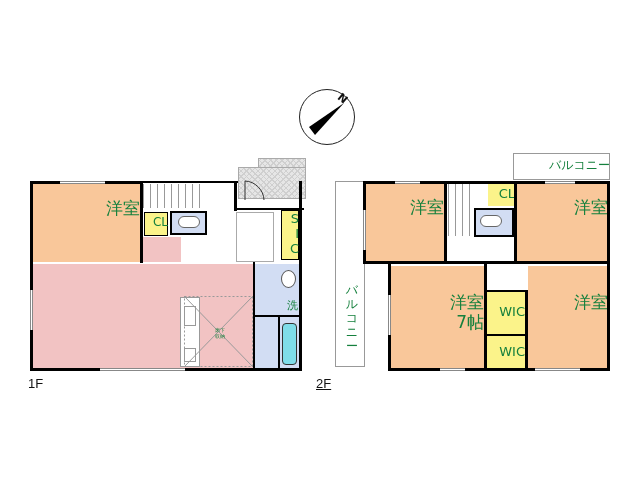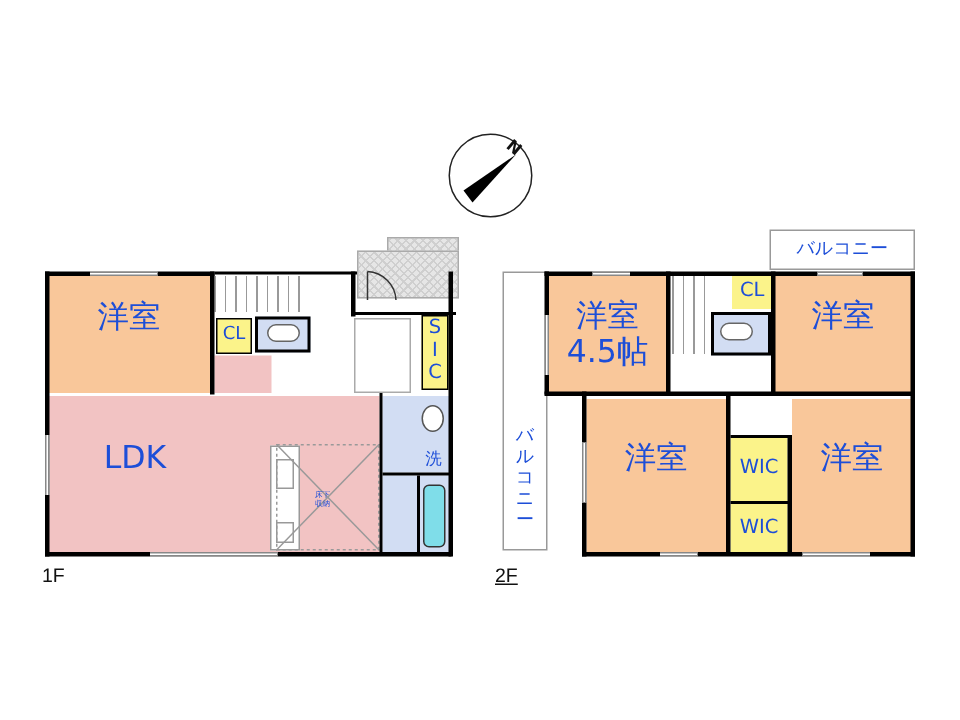--- a/index.html
+++ b/index.html
@@ -1,22 +1,22 @@
 <!DOCTYPE html>
 <html><head>
 <meta charset="utf-8">
 <style>
   * { box-sizing: border-box; margin: 0; padding: 0; }
   html, body { width: 640px; height: 480px; background: #ffffff; overflow: hidden; }
   body { position: relative; font-family: "DejaVu Sans", "Liberation Sans", sans-serif; color: #111; }
   .abs { position: absolute; }
   .wall { position: absolute; background: #000; }
   .room { position: absolute; }
-  .label { position: absolute; text-align: center; line-height: 1.15; color: #1d4ed8; }
-  .big { font-size: 21px; }
+  .label { position: absolute; text-align: right; line-height: 1.15; color: #15803d; }
+  .big { font-size: 17px; }
   .mid { font-size: 13px; font-weight: normal; }
   .small { font-size: 11px; }
   .tiny { font-size: 5px; }
   .win { position: absolute; background: #fff; border-top: 1px solid #888; border-bottom: 1px solid #888; }
   .winv { position: absolute; background: #fff; border-left: 1px solid #888; border-right: 1px solid #888; }
   .floor-label { position: absolute; font-size: 13px; font-family: "Liberation Sans", sans-serif; }
   .hatch { background-color: #e6e6e6; background-image: repeating-linear-gradient(45deg, #cfcfcf 0 1px, transparent 1px 4px), repeating-linear-gradient(-45deg, #cfcfcf 0 1px, transparent 1px 4px); }
   .stairs { background-image: repeating-linear-gradient(90deg, #999 0 1px, transparent 1px 7px); background-color:#fff; }
 </style>
 </head>
@@ -58,21 +58,20 @@
 
   <div class="room" style="left:281px;top:210px;width:18px;height:50px;background:#fbf38a;border:1px solid #000;"></div>
   <div class="label" style="left:281px;top:211px;width:18px;font-size:13px;line-height:15px;">
     <div>S</div>
     <div>I</div>
     <div>C</div>
   </div>
 
   <div class="room" style="left:32px;top:264px;width:221px;height:105px;background:#f2c3c3;"></div>
   <div class="label" style="left:40px;top:293px;width:100px;">
-    <div class="big">LDK</div>
   </div>
 
   <div class="abs" style="left:180px;top:297px;width:20px;height:70px;background:#fff;border:1px solid #999;"></div>
   <div class="abs" style="left:184px;top:306px;width:12px;height:20px;border:1px solid #999;"></div>
   <div class="abs" style="left:184px;top:348px;width:12px;height:14px;border:1px solid #999;background:#fff;"></div>
 
   <svg class="abs" style="left:184px;top:296px;" width="70" height="72">
     <rect x="0.5" y="0.5" width="68" height="70" fill="none" stroke="#999" stroke-dasharray="2,2"></rect>
     <line x1="0" y1="0" x2="69" y2="71" stroke="#999"></line>
     <line x1="69" y1="0" x2="0" y2="71" stroke="#999"></line>
@@ -118,40 +117,40 @@
     <div>バ</div>
     <div>ル</div>
     <div>コ</div>
     <div>ニ</div>
     <div>ー</div>
   </div>
 
   <div class="room" style="left:366px;top:183px;width:78px;height:79px;background:#f9c79a;"></div>
   <div class="label" style="left:366px;top:198px;width:78px;">
     <div class="big">洋室</div>
-    <div class="big">4.5帖</div>
   </div>
 
   <div class="room stairs" style="left:448px;top:184px;width:26px;height:52px;"></div>
   <div class="room" style="left:446px;top:240px;width:68px;height:22px;background:#fff;"></div>
 
   <div class="room" style="left:488px;top:184px;width:27px;height:22px;background:#fbf38a;"></div>
   <div class="label mid" style="left:488px;top:187px;width:27px;font-size:13px;">CL</div>
 
   <div class="room" style="left:474px;top:208px;width:40px;height:29px;background:#d2ddf3;border:2px solid #000;"></div>
   <div class="abs" style="left:480px;top:215px;width:22px;height:12px;border:1px solid #666;border-radius:6px;background:#fff;"></div>
 
   <div class="room" style="left:516px;top:183px;width:92px;height:79px;background:#f9c79a;"></div>
   <div class="label" style="left:516px;top:198px;width:92px;">
     <div class="big">洋室</div>
   </div>
 
   <div class="room" style="left:391px;top:266px;width:93px;height:102px;background:#f9c79a;"></div>
   <div class="label" style="left:391px;top:293px;width:93px;">
     <div class="big">洋室</div>
+    <div class="big">7帖</div>
   </div>
 
   <div class="room" style="left:487px;top:292px;width:38px;height:42px;background:#fbf38a;"></div>
   <div class="label mid" style="left:487px;top:305px;width:38px;font-size:13px;">WIC</div>
   <div class="room" style="left:487px;top:336px;width:38px;height:32px;background:#fbf38a;"></div>
   <div class="label mid" style="left:487px;top:345px;width:38px;font-size:13px;">WIC</div>
 
   <div class="room" style="left:528px;top:266px;width:80px;height:102px;background:#f9c79a;"></div>
   <div class="label" style="left:528px;top:293px;width:80px;">
     <div class="big">洋室</div>
@@ -170,14 +169,14 @@
   <div class="wall" style="left:487px;top:290px;width:40px;height:2px;"></div>
   <div class="wall" style="left:487px;top:334px;width:40px;height:2px;"></div>
 
   <div class="win" style="left:395px;top:181px;width:25px;height:3px;"></div>
   <div class="win" style="left:545px;top:181px;width:30px;height:3px;"></div>
   <div class="winv" style="left:363px;top:210px;width:3px;height:40px;"></div>
   <div class="winv" style="left:388px;top:295px;width:3px;height:40px;"></div>
   <div class="win" style="left:440px;top:368px;width:25px;height:3px;"></div>
   <div class="win" style="left:535px;top:368px;width:45px;height:3px;"></div>
 
-  <div class="floor-label" style="left:330px;top:376px;text-decoration:underline;">2F</div>
+  <div class="floor-label" style="left:316px;top:376px;text-decoration:underline;">2F</div>
 </div>
 
 </body></html>

